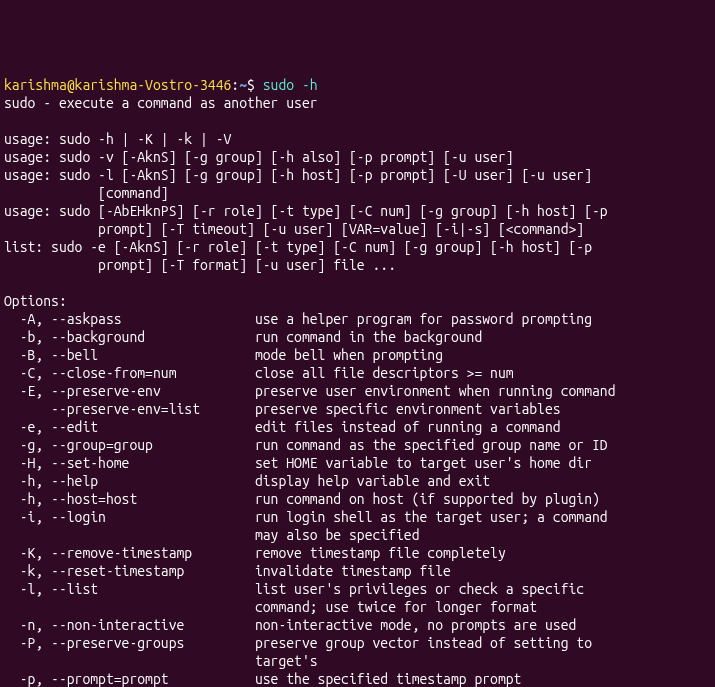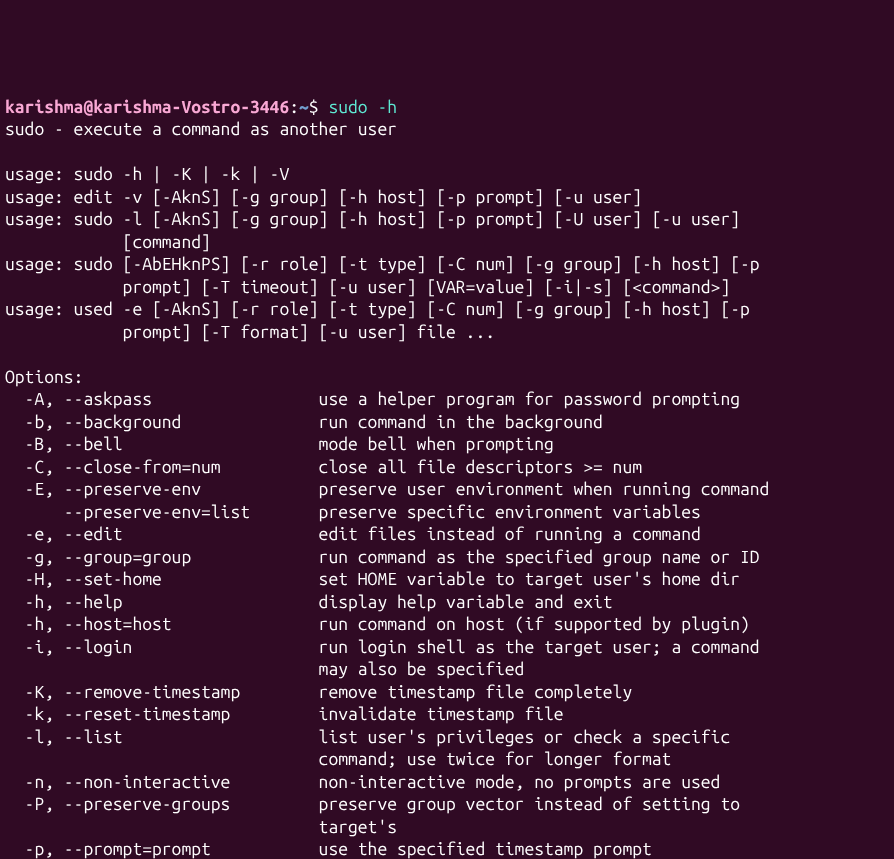--- a/index.html
+++ b/index.html
@@ -7,42 +7,42 @@
       background: #300a24;
       color: #ffffff;
       font-family: "Ubuntu Mono", "DejaVu Sans Mono", Consolas, monospace;
       font-size: 14px;
       line-height: 18px;
       padding: 4px 4px;
       width: 715px;
       white-space: pre;
       overflow: hidden;
     }
-    .prompt-user { color: #f9a8d4; font-weight: bold; }
+    .prompt-user { color: #fde047; font-weight: normal; }
     .prompt-path { color: #729fcf; font-weight: bold; }
     .prompt-colon { color: #ffffff; }
     .prompt-dollar { color: #ffffff; }
     .cmd { color: #5eead4; }
     .out { color: #ffffff; }
   </style>
 </head>
 <body>
 
 
 
 <span><span class="prompt-user">karishma@karishma-Vostro-3446</span><span class="prompt-colon">:</span><span class="prompt-path">~</span><span class="prompt-dollar">$ </span><span class="cmd">sudo -h</span></span>
 <span class="out">sudo - execute a command as another user</span>
 <span class="out"></span>
 <span class="out">usage: sudo -h | -K | -k | -V</span>
-<span class="out">usage: edit -v [-AknS] [-g group] [-h host] [-p prompt] [-u user]</span>
+<span class="out">usage: sudo -v [-AknS] [-g group] [-h also] [-p prompt] [-u user]</span>
 <span class="out">usage: sudo -l [-AknS] [-g group] [-h host] [-p prompt] [-U user] [-u user]</span>
 <span class="out">            [command]</span>
 <span class="out">usage: sudo [-AbEHknPS] [-r role] [-t type] [-C num] [-g group] [-h host] [-p</span>
 <span class="out">            prompt] [-T timeout] [-u user] [VAR=value] [-i|-s] [&lt;command&gt;]</span>
-<span class="out">usage: used -e [-AknS] [-r role] [-t type] [-C num] [-g group] [-h host] [-p</span>
+<span class="out">list: sudo -e [-AknS] [-r role] [-t type] [-C num] [-g group] [-h host] [-p</span>
 <span class="out">            prompt] [-T format] [-u user] file ...</span>
 <span class="out"></span>
 <span class="out">Options:</span>
 <span class="out">  -A, --askpass                 use a helper program for password prompting</span>
 <span class="out">  -b, --background              run command in the background</span>
 <span class="out">  -B, --bell                    mode bell when prompting</span>
 <span class="out">  -C, --close-from=num          close all file descriptors &gt;= num</span>
 <span class="out">  -E, --preserve-env            preserve user environment when running command</span>
 <span class="out">      --preserve-env=list       preserve specific environment variables</span>
 <span class="out">  -e, --edit                    edit files instead of running a command</span>

